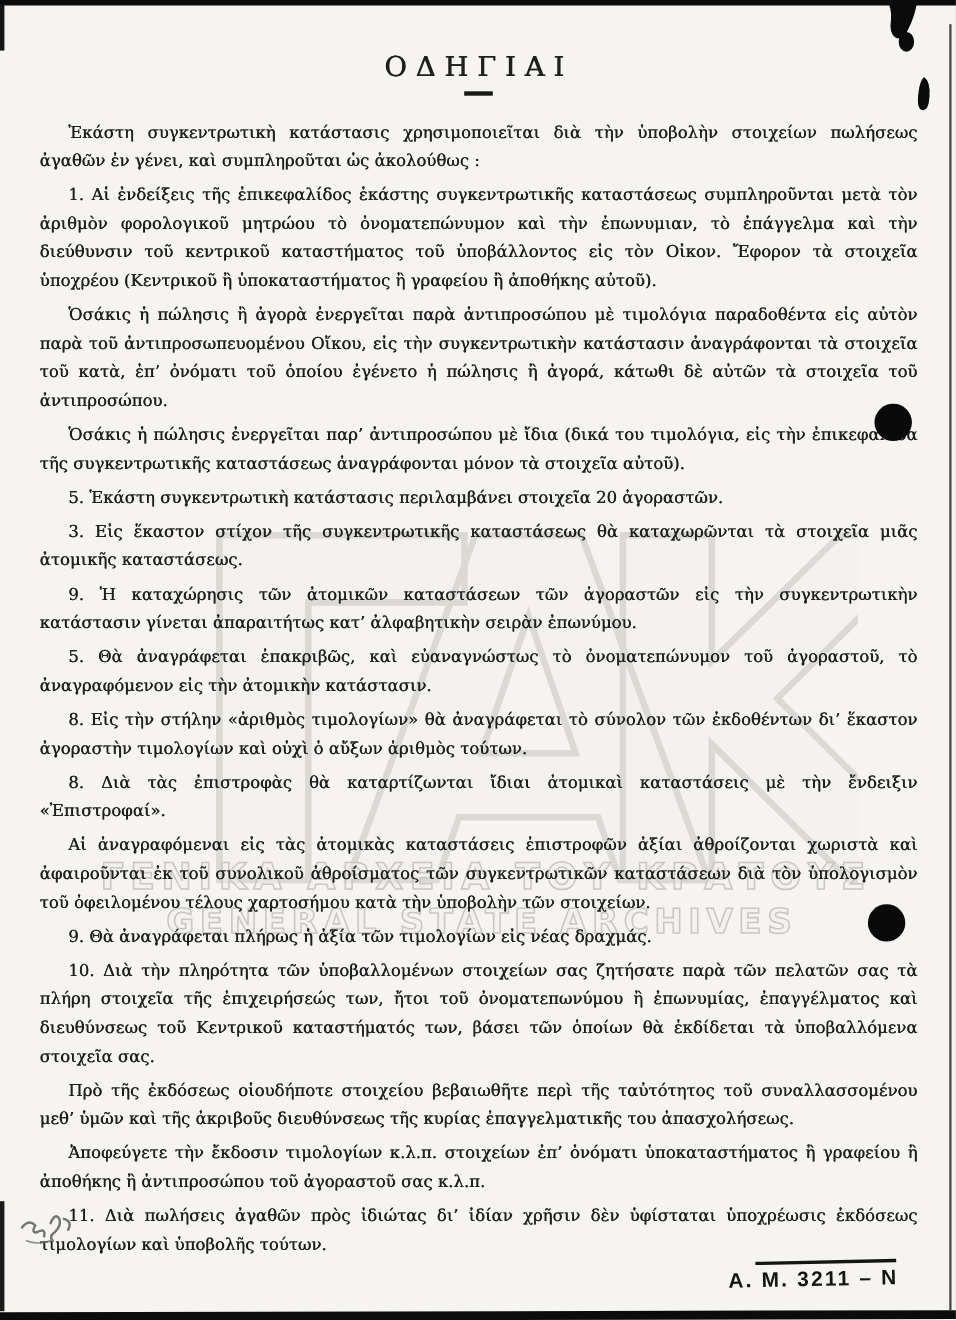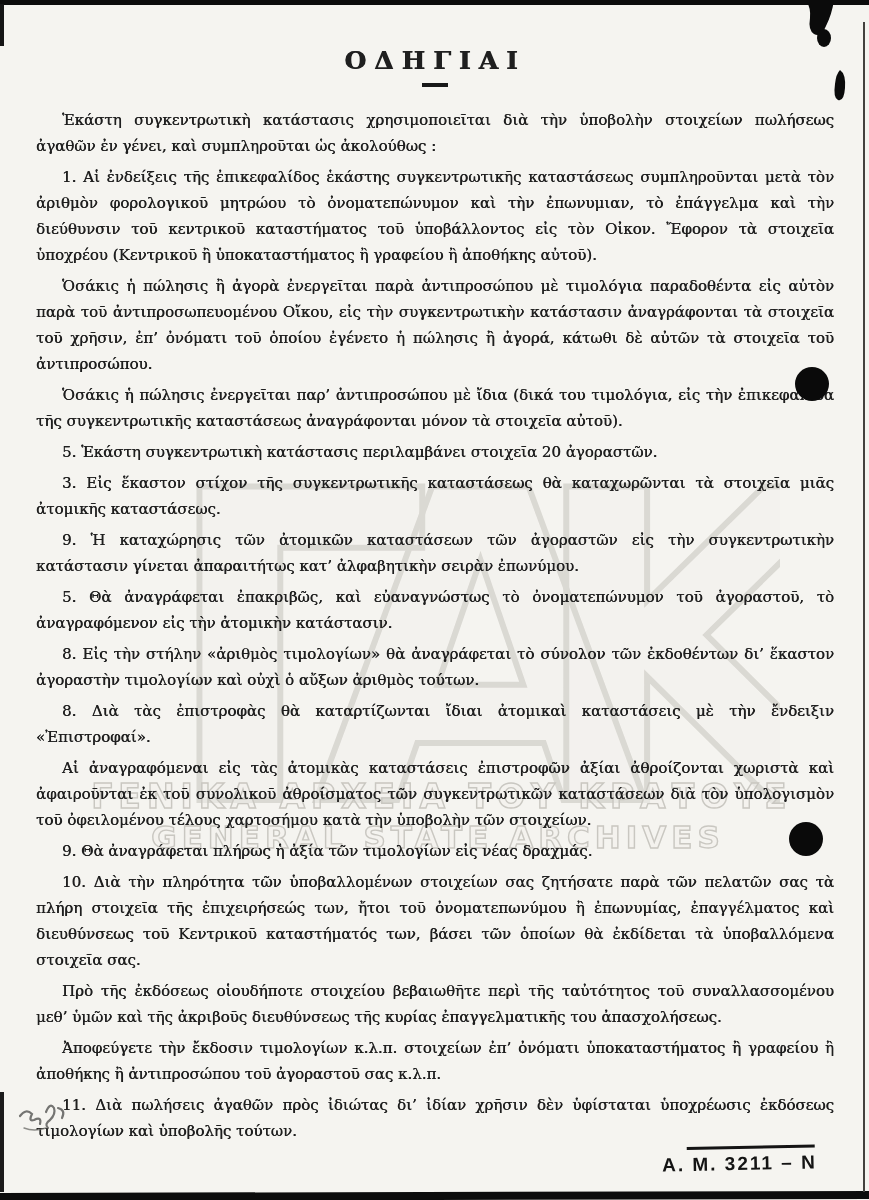--- a/index.html
+++ b/index.html
@@ -29,21 +29,21 @@
     position:absolute;left:36px;top:46px;width:798px;z-index:2;
     color:#1f1f1f;
     font-size:15px;line-height:26px;
     text-align:justify;
     text-shadow:0.35px 0 0 currentColor;
   }
   .doc-title{
     margin:0;padding:0;
     text-align:center;
     font-size:25px;line-height:30px;
-    font-weight:bold;
+    font-weight:normal;
     letter-spacing:8px;
     text-shadow:0.6px 0 0 currentColor;
   }
   .title-dash{
     width:26px;height:4px;background:#181818;
     margin:7px auto 20px auto;
   }
   .content p{margin:0 0 5px 0;text-indent:26px;}
   
   .stamp{
@@ -68,21 +68,21 @@
     <text x="442" y="38" text-anchor="middle" font-family="DejaVu Sans, sans-serif" font-weight="bold" font-size="33" letter-spacing="6" fill="rgba(242,241,237,0.55)" stroke="#c9c7c1" stroke-width="1.4">ΓΕΝΙΚΑ ΑΡΧΕΙΑ ΤΟΥ ΚΡΑΤΟΥΣ</text>
     <text x="438" y="78" text-anchor="middle" font-family="DejaVu Sans, sans-serif" font-weight="bold" font-size="31" letter-spacing="5" fill="rgba(242,241,237,0.55)" stroke="#c9c7c1" stroke-width="1.4">GENERAL STATE ARCHIVES</text>
   </svg>
 
   <div class="content">
     <h1 class="doc-title">ΟΔΗΓΙΑΙ</h1>
     <div class="title-dash"></div>
 
     <p>Ἑκάστη συγκεντρωτικὴ κατάστασις χρησιμοποιεῖται διὰ τὴν ὑποβολὴν στοιχείων πωλήσεως ἀγαθῶν ἐν γένει, καὶ συμπληροῦται ὡς ἀκολούθως :</p>
     <p>1. Αἱ ἐνδείξεις τῆς ἐπικεφαλίδος ἑκάστης συγκεντρωτικῆς καταστάσεως συμπληροῦνται μετὰ τὸν ἀριθμὸν φορολογικοῦ μητρώου τὸ ὀνοματεπώνυμον καὶ τὴν ἐπωνυμιαν, τὸ ἐπάγγελμα καὶ τὴν διεύθυνσιν τοῦ κεντρικοῦ καταστήματος τοῦ ὑποβάλλοντος εἰς τὸν Οἰκον. Ἔφορον τὰ στοιχεῖα ὑποχρέου (Κεντρικοῦ ἢ ὑποκαταστήματος ἢ γραφείου ἢ ἀποθήκης αὐτοῦ).</p>
-    <p>Ὁσάκις ἡ πώλησις ἢ ἀγορὰ ἐνεργεῖται παρὰ ἀντιπροσώπου μὲ τιμολόγια παραδοθέντα εἰς αὐτὸν παρὰ τοῦ ἀντιπροσωπευομένου Οἴκου,  εἰς τὴν συγκεντρωτικὴν κατάστασιν ἀναγράφονται  τὰ στοιχεῖα  τοῦ χρῆσιν, ἐπ’ ὀνόματι τοῦ ὁποίου ἐγένετο ἡ πώλησις ἢ ἀγορά, κάτωθι δὲ αὐτῶν τὰ στοιχεῖα τοῦ ἀντιπροσώπου.</p>
+    <p>Ὁσάκις ἡ πώλησις ἢ ἀγορὰ ἐνεργεῖται παρὰ ἀντιπροσώπου μὲ τιμολόγια παραδοθέντα εἰς αὐτὸν παρὰ τοῦ ἀντιπροσωπευομένου Οἴκου,  εἰς τὴν συγκεντρωτικὴν κατάστασιν ἀναγράφονται  τὰ στοιχεῖα  τοῦ κατὰ, ἐπ’ ὀνόματι τοῦ ὁποίου ἐγένετο ἡ πώλησις ἢ ἀγορά, κάτωθι δὲ αὐτῶν τὰ στοιχεῖα τοῦ ἀντιπροσώπου.</p>
     <p>Ὁσάκις ἡ πώλησις ἐνεργεῖται παρ’ ἀντιπροσώπου μὲ ἴδια (δικά του τιμολόγια, εἰς τὴν ἐπικεφαλίδα τῆς συγκεντρωτικῆς καταστάσεως ἀναγράφονται μόνον τὰ στοιχεῖα αὐτοῦ).</p>
     <p>5. Ἑκάστη συγκεντρωτικὴ κατάστασις περιλαμβάνει στοιχεῖα 20 ἀγοραστῶν.</p>
     <p>3. Εἰς ἕκαστον στίχον τῆς συγκεντρωτικῆς καταστάσεως θὰ καταχωρῶνται τὰ στοιχεῖα μιᾶς ἀτομικῆς καταστάσεως.</p>
     <p>9. Ἡ καταχώρησις τῶν ἀτομικῶν καταστάσεων τῶν ἀγοραστῶν εἰς τὴν συγκεντρωτικὴν κατάστασιν γίνεται ἀπαραιτήτως κατ’ ἀλφαβητικὴν σειρὰν ἐπωνύμου.</p>
     <p>5. Θὰ ἀναγράφεται ἐπακριβῶς, καὶ εὐαναγνώστως τὸ ὀνοματεπώνυμον τοῦ ἀγοραστοῦ, τὸ ἀναγραφόμενον εἰς τὴν ἀτομικὴν κατάστασιν.</p>
     <p>8. Εἰς τὴν στήλην «ἀριθμὸς τιμολογίων» θὰ ἀναγράφεται τὸ σύνολον τῶν ἐκδοθέντων δι’ ἕκαστον ἀγοραστὴν τιμολογίων καὶ οὐχὶ ὁ αὔξων ἀριθμὸς τούτων.</p>
     <p>8. Διὰ τὰς ἐπιστροφὰς θὰ καταρτίζωνται ἴδιαι ἀτομικαὶ καταστάσεις μὲ τὴν ἔνδειξιν «Ἐπιστροφαί».</p>
     <p>Αἱ ἀναγραφόμεναι εἰς τὰς ἀτομικὰς καταστάσεις ἐπιστροφῶν ἀξίαι ἀθροίζονται χωριστὰ καὶ ἀφαιροῦνται ἐκ τοῦ συνολικοῦ ἀθροίσματος τῶν συγκεντρωτικῶν καταστάσεων διὰ τὸν ὑπολογισμὸν τοῦ ὀφειλομένου τέλους χαρτοσήμου κατὰ τὴν ὑποβολὴν  τῶν στοιχείων.</p>
     <p>9. Θὰ ἀναγράφεται πλήρως ἡ ἀξία τῶν τιμολογίων εἰς νέας δραχμάς.</p>
     <p>10. Διὰ τὴν πληρότητα τῶν ὑποβαλλομένων στοιχείων σας ζητήσατε παρὰ τῶν πελατῶν σας τὰ πλήρη στοιχεῖα τῆς ἐπιχειρήσεώς των, ἤτοι τοῦ ὀνοματεπωνύμου ἢ ἐπωνυμίας, ἐπαγγέλματος καὶ διευθύνσεως τοῦ Κεντρικοῦ καταστήματός των, βάσει τῶν ὁποίων θὰ ἐκδίδεται τὰ ὑποβαλλόμενα στοιχεῖα σας.</p>

